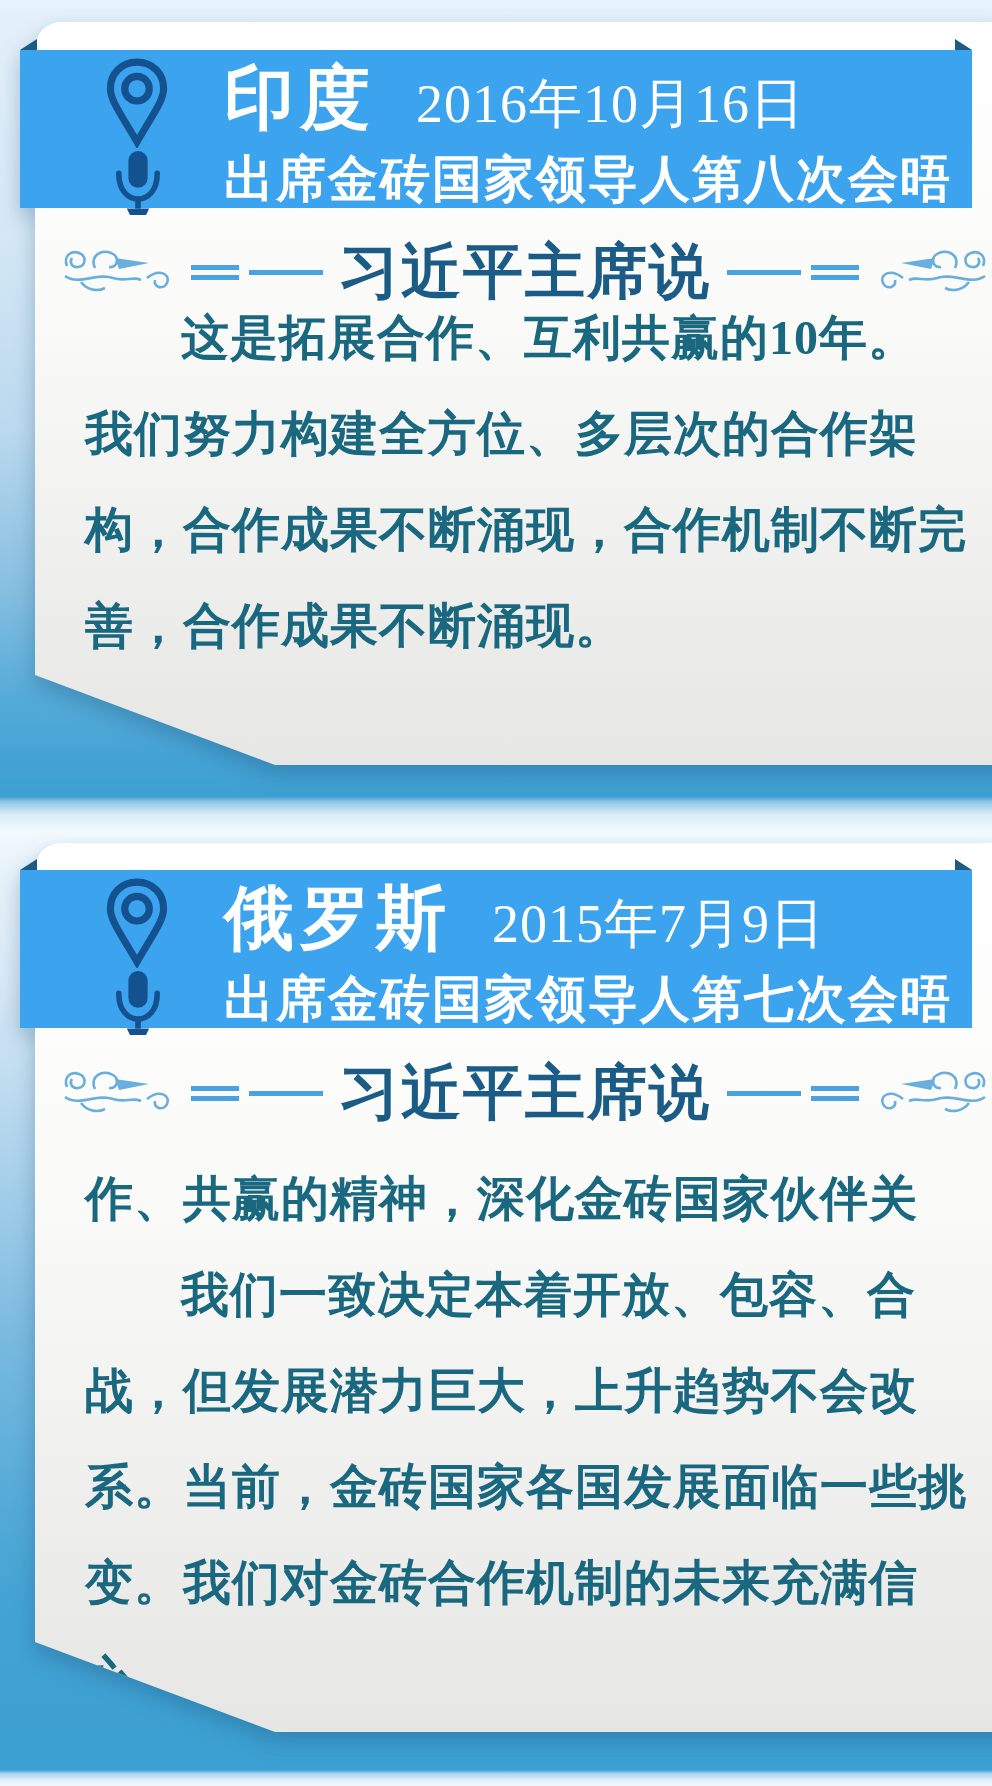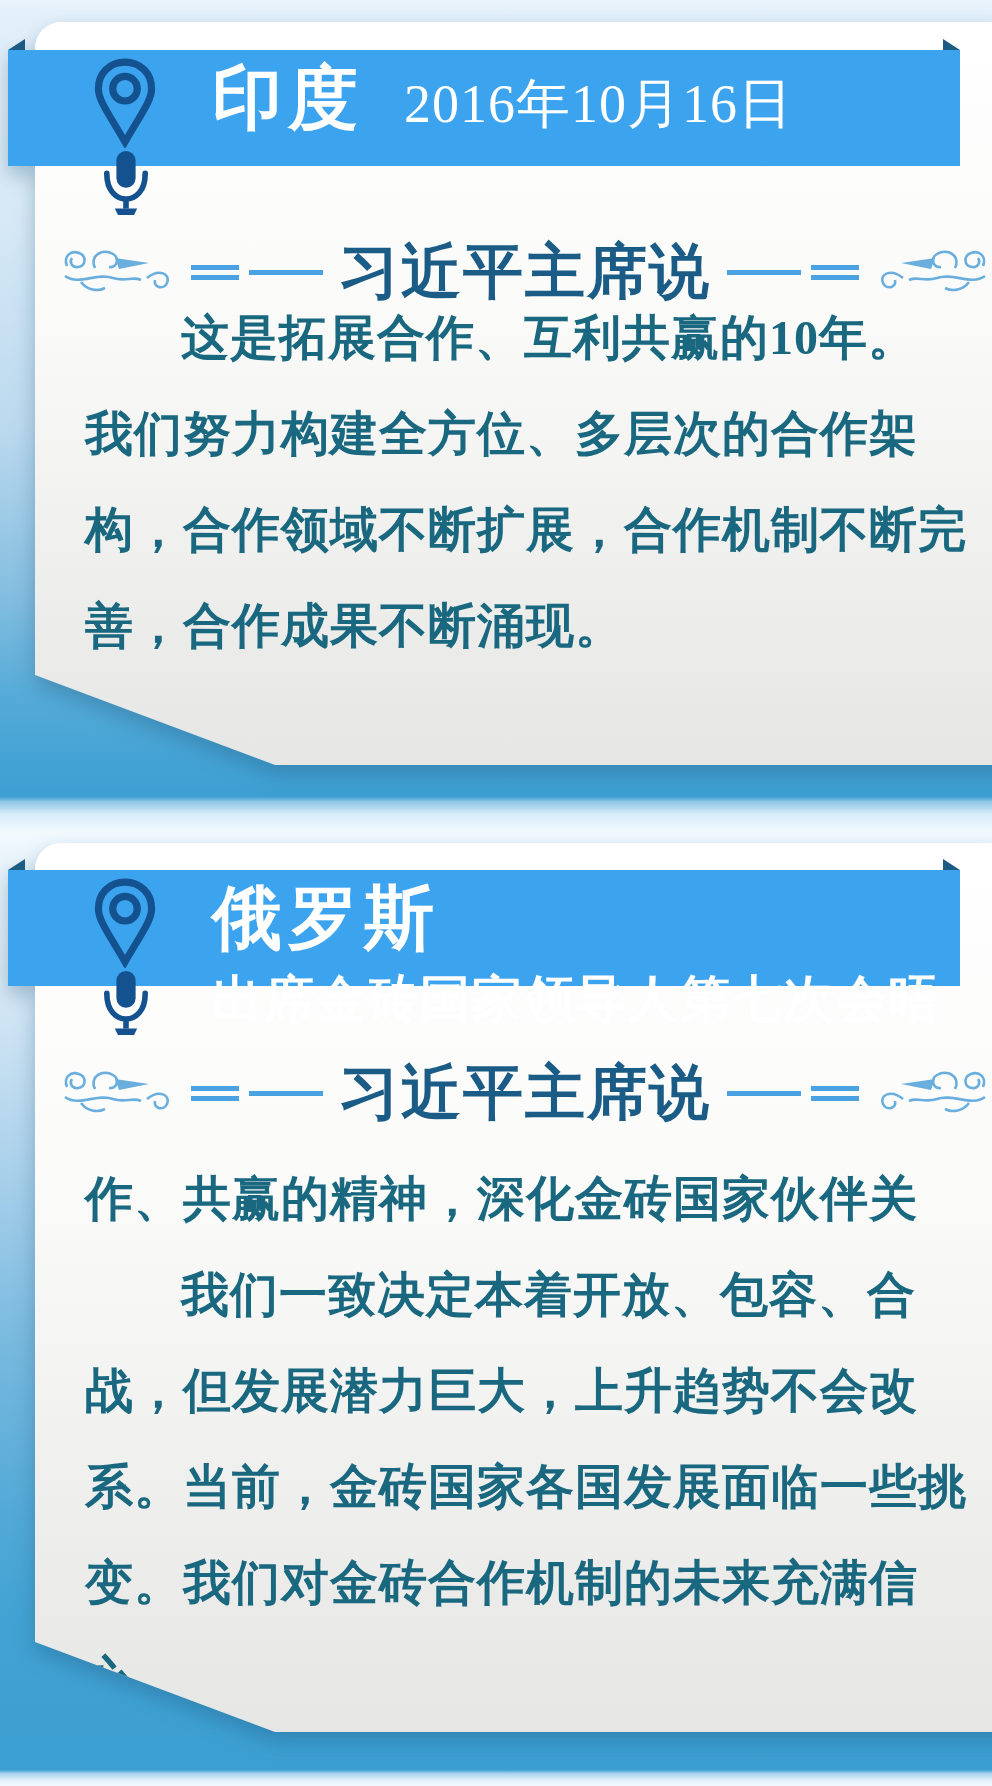--- a/index.html
+++ b/index.html
@@ -11,21 +11,21 @@
       #D8ECF9 45.6%, #F2FAFE 46.6%, #EAF4FB 48%, #D8E9F6 55%,
       #ACD2EB 65%, #79BADF 75%, #51A9D7 85%, #43A3D3 90%,
       #3B9FD1 99.1%, #A9D3EC 99.3%, #E4F1FA 99.7%, #F0F8FE 100%);}
   .card-sec{position:absolute;left:0;width:992px;filter:drop-shadow(0 9px 10px rgba(20,70,110,.30));}
   .sec1{top:0;height:800px;}
   .sec2{top:800px;height:940px;}
   .paper{position:absolute;left:35px;width:980px;border-radius:26px 26px 6px 6px;
     background:linear-gradient(180deg,#FFFFFF 0%,#FAFAF9 40%,#EDEDEB 78%,#E6E6E4 100%);}
   .paper1{top:22px;height:743px;clip-path:polygon(0 0,100% 0,100% 100%,240px 100%,0 calc(100% - 90px));}
   .paper2{top:43px;height:889px;clip-path:polygon(0 0,100% 0,100% 100%,240px 100%,0 calc(100% - 90px));}
-  .ribbon{position:absolute;left:8px;width:952px;height:116px;background:#3CA3EF;z-index:3;}
+  .ribbon{position:absolute;left:20px;width:952px;height:158px;background:#3CA3EF;z-index:3;}
   .ribbon1{top:50px;}
   .ribbon2{top:70px;}
   .ribbon::before{content:"";position:absolute;top:-11px;left:0;width:17px;height:11px;
     background:#1C5B84;clip-path:polygon(0 100%,100% 100%,100% 0);}
   .ribbon::after{content:"";position:absolute;top:-11px;right:0;width:17px;height:11px;
     background:#1C5B84;clip-path:polygon(0 0,0 100%,100% 100%);}
   .pin{position:absolute;left:86px;top:8px;width:62px;height:90px;}
   .mic{position:absolute;left:94px;top:98px;width:48px;height:70px;}
   .locline{position:absolute;left:204px;top:2px;display:flex;align-items:baseline;gap:40px;white-space:nowrap;}
   .loc{font-size:70px;font-weight:bold;color:#FFFFFF;letter-spacing:6px;}
@@ -84,21 +84,21 @@
             <path d="M4,28 C18,38 36,24 52,30 C64,34 72,28 80,32"></path>
             <path d="M86,30 C98,20 110,26 106,35 C103,42 92,40 94,32"></path>
             <path d="M20,34 C26,42 36,44 44,40"></path>
           </g>
           <polygon points="54,10 88,15 58,21" fill="#69AEDD"></polygon>
         </svg>
       </div>
       <div class="quote">
         <div class="qline indent">这是拓展合作、互利共赢的10年。</div>
         <div class="qline">我们努力构建全方位、多层次的合作架</div>
-        <div class="qline">构，合作领域不断扩展，合作机制不断完</div>
+        <div class="qline">构，合作成果不断涌现，合作机制不断完</div>
         <div class="qline">善，合作成果不断涌现。</div>
       </div>
       <svg class="curl" viewBox="0 0 232 96" preserveAspectRatio="none">
         <defs>
           <linearGradient id="curlg1" x1="0%" y1="0%" x2="70%" y2="100%">
             <stop offset="0" stop-color="#FFFFFF"></stop>
               <stop offset="0.45" stop-color="#F4F4F3"></stop>
             <stop offset="0.7" stop-color="#DCDCDA"></stop>
               <stop offset="0.85" stop-color="#C4C4C3"></stop>
             <stop offset="1" stop-color="#EEEEEC"></stop>
@@ -116,20 +116,21 @@
       <svg class="mic" viewBox="0 0 60 84">
         <rect x="18" y="2" width="24" height="46" rx="12" fill="#14518F"></rect>
         <path d="M6,30 C6,52 18,62 30,62 C42,62 54,52 54,30" fill="none" stroke="#14518F" stroke-width="7" stroke-linecap="round"></path>
         <rect x="26.5" y="62" width="7" height="12" fill="#14518F"></rect>
         <path d="M16,74 L44,74 L40,82 L20,82 Z" fill="#14518F"></path>
       </svg>
       <div class="locline">
         <span class="loc">印度</span>
         <span class="date">2016年10月16日</span>
       </div>
+      <div class="event">出席金砖国家领导人第八次会晤</div>
     </div>
   </section>
 
   <section class="card-sec sec2">
     <div class="paper paper2">
       <div class="divider">
         <svg class="orn" viewBox="0 0 120 48">
           <g fill="none" stroke="#69AEDD" stroke-width="2.6">
             <path d="M6,18 C2,8 10,2 18,5 C26,8 25,18 17,19 C11,20 8,14 11,10"></path>
             <path d="M34,20 C28,7 42,0 52,6 C59,10 56,20 48,19"></path>
@@ -189,18 +190,19 @@
         <circle cx="30" cy="30" r="12" fill="none" stroke="#14518F" stroke-width="7"></circle>
       </svg>
       <svg class="mic" viewBox="0 0 60 84">
         <rect x="18" y="2" width="24" height="46" rx="12" fill="#14518F"></rect>
         <path d="M6,30 C6,52 18,62 30,62 C42,62 54,52 54,30" fill="none" stroke="#14518F" stroke-width="7" stroke-linecap="round"></path>
         <rect x="26.5" y="62" width="7" height="12" fill="#14518F"></rect>
         <path d="M16,74 L44,74 L40,82 L20,82 Z" fill="#14518F"></path>
       </svg>
       <div class="locline">
         <span class="loc">俄罗斯</span>
+        <span class="date">2015年7月9日</span>
       </div>
       <div class="event">出席金砖国家领导人第七次会晤</div>
     </div>
   </section>
 
 </div>
 
 </body></html>

